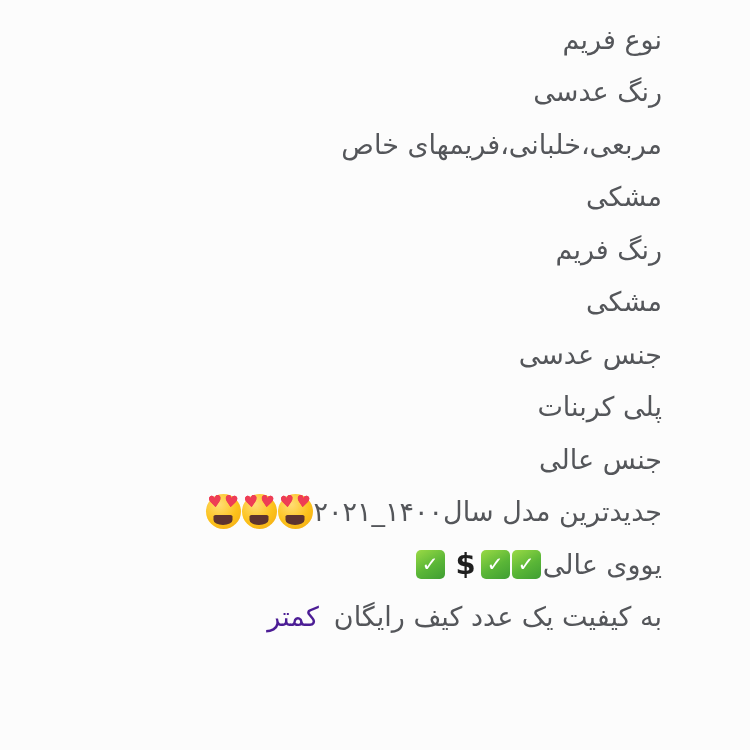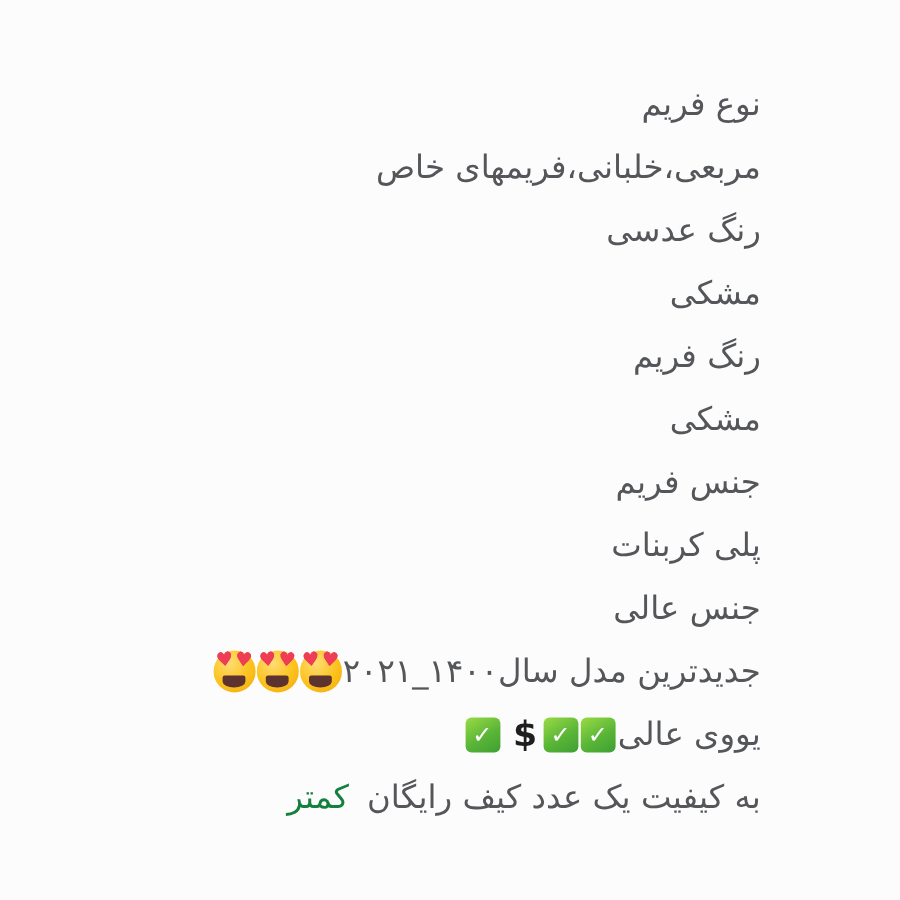--- a/index.html
+++ b/index.html
@@ -8,23 +8,22 @@
     width: 750px;
     height: 750px;
     background: #fcfcfc;
     font-family: "DejaVu Sans", sans-serif;
     color: #54565a;
     overflow: hidden;
   }
   .caption {
     direction: rtl;
     text-align: right;
-    padding: 13px 116px 0 16px;
+    padding: 13px 88px 0 16px;
     box-sizing: border-box;
-    margin-top: 48px;
   }
   .line {
     height: 52.5px;
     display: flex;
     align-items: center;
     justify-content: flex-start; 
     font-size: 27px;
     white-space: nowrap;
   }
   .txt { flex: 0 0 auto; }
@@ -73,57 +72,57 @@
   }
   .dollar {
     font-size: 29px;
     font-weight: bold;
     color: #1f1f1f;
     flex: 0 0 auto;
     margin-inline-start: 5px;
     margin-inline-end: 9px;
   }
   .less-link {
-    color: #15803d;
+    color: #4c1d95;
     margin-inline-start: 15px;
     cursor: pointer;
     text-decoration: none;
   }
 </style>
 </head>
 <body>
 
 <div class="caption">
 
   <div class="line">
     <span class="txt">نوع فریم</span>
   </div>
 
   <div class="line">
-    <span class="txt">مربعی،خلبانی،فریمهای خاص</span>
+    <span class="txt">رنگ عدسی</span>
   </div>
 
   <div class="line">
-    <span class="txt">رنگ عدسی</span>
+    <span class="txt">مربعی،خلبانی،فریمهای خاص</span>
   </div>
 
   <div class="line">
     <span class="txt">مشکی</span>
   </div>
 
   <div class="line">
     <span class="txt">رنگ فریم</span>
   </div>
 
   <div class="line">
     <span class="txt">مشکی</span>
   </div>
 
   <div class="line">
-    <span class="txt">جنس فریم</span>
+    <span class="txt">جنس عدسی</span>
   </div>
 
   <div class="line">
     <span class="txt">پلی کربنات</span>
   </div>
 
   <div class="line">
     <span class="txt">جنس عالی</span>
   </div>
 

